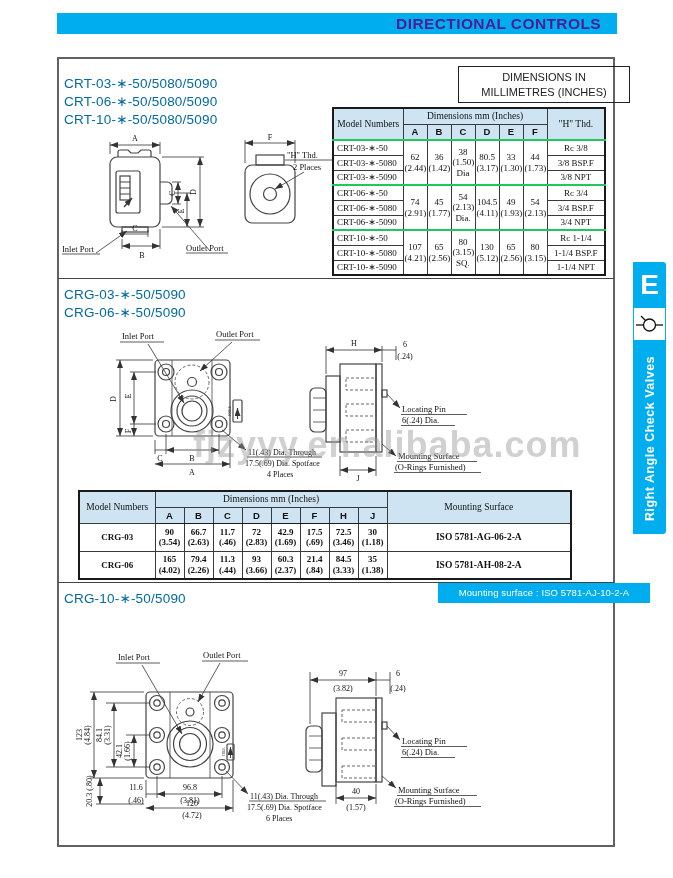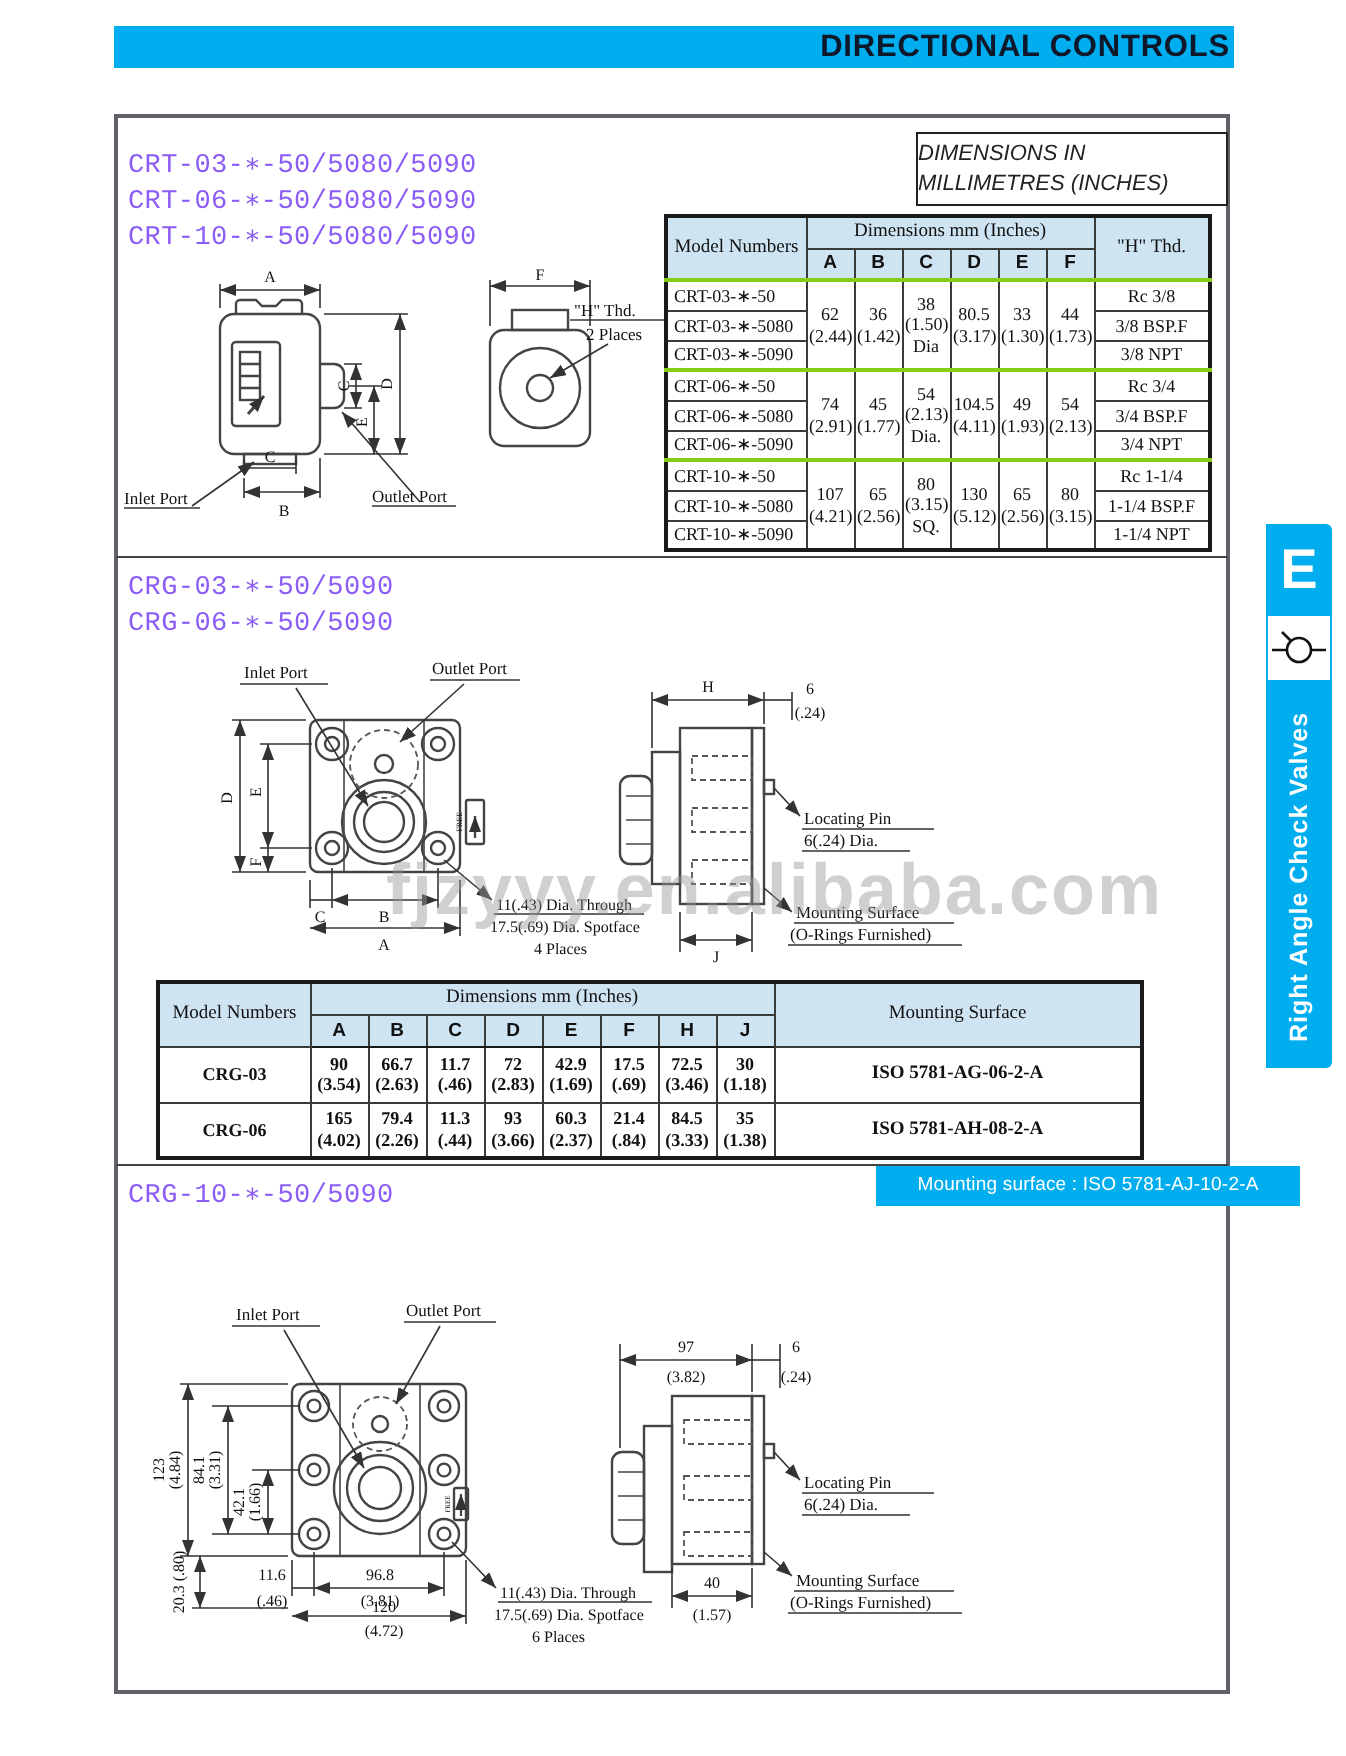--- a/index.html
+++ b/index.html
@@ -1,37 +1,37 @@
 <!DOCTYPE html>
 <html><head>
 <meta charset="utf-8">
 <style>
   html,body{margin:0;padding:0;background:#fff;}
   body{width:673px;height:878px;position:relative;font-family:"Liberation Sans",sans-serif;color:#111;overflow:hidden;}
   .abs{position:absolute;}
   
-  .banner{left:57px;top:13px;width:560px;height:21px;background:#00AEEF;color:#0f172a;
-    font-weight:bold;font-size:15.5px;letter-spacing:.4px;text-align:right;line-height:21px;padding-right:2px;box-sizing:border-box;}
+  .banner{left:57px;top:13px;width:560px;height:21px;background:#00AEEF;color:#4c1d95;
+    font-weight:bold;font-size:15.5px;letter-spacing:.4px;text-align:right;line-height:21px;padding-right:16px;box-sizing:border-box;}
   
   .frame{left:57px;top:57px;width:558px;height:790px;border:2px solid #5f6368;box-sizing:border-box;background:#fff;}
   .hline{height:0;border-top:1.5px solid #444;}
   
-  .models{font-size:13.5px;line-height:18px;color:#8b5cf6;letter-spacing:.2px;font-family:Liberation Mono, monospace;}
-  
-  .dimnote{left:458px;top:66px;width:156px;height:37px;border:1.5px solid #222;box-sizing:border-box;
-    font-size:11px;line-height:15px;padding-top:3px;color:#222;font-style:italic;}
+  .models{font-size:13.5px;line-height:18px;color:#0369a1;letter-spacing:.2px;}
+  
+  .dimnote{left:458px;top:66px;width:172px;height:37px;border:1.5px solid #222;box-sizing:border-box;
+    text-align:center;font-size:11px;line-height:15px;padding-top:3px;color:#222;}
   
   .tbl{border-collapse:collapse;table-layout:fixed;font-family:"Liberation Serif",serif;font-size:9px;color:#111;border:2px solid #1a1a1a;background:#fff;}
   .tbl th,.tbl td{border:1px solid #3a3a3a;padding:0 1px;text-align:center;vertical-align:middle;overflow:hidden;}
   .tbl .hd{background:#CFE4F2;font-weight:normal;font-size:9.5px;}
   .tbl th.L{font-family:"Liberation Sans",sans-serif;font-weight:bold;font-size:9.5px;}
   .tbl td.mdl{text-align:left;padding-left:3px;font-size:9px;}
   .tbl td.dims{white-space:pre-line;line-height:1.12;}
   .tbl td.thd{font-size:9px;}
-  .tbl tr.gt td{border-top:2px solid #84cc16;}
+  .tbl tr.gt td{border-top:2px solid #22c55e;}
   .tbl tr.letters th{border-bottom:1.6px solid #1a1a1a;}
   .crt tr{height:15px;} .crt tr.hrow{height:16px;}
   .crg tr.body{height:28px;font-weight:bold;} .crg tr.hrow{height:16px;}
   .crg td.dims{white-space:pre-line;line-height:1.15;}
   .crg td.mnt{font-size:9.5px;}
   
   .mbar{left:438px;top:583px;width:212px;height:20px;background:#00AEEF;color:#fff;font-size:9.5px;
     line-height:20px;text-align:center;letter-spacing:.1px;}
   
   .tab{left:633px;top:262px;width:33px;height:272px;background:#00AEEF;border-radius:0 3px 3px 0;}

